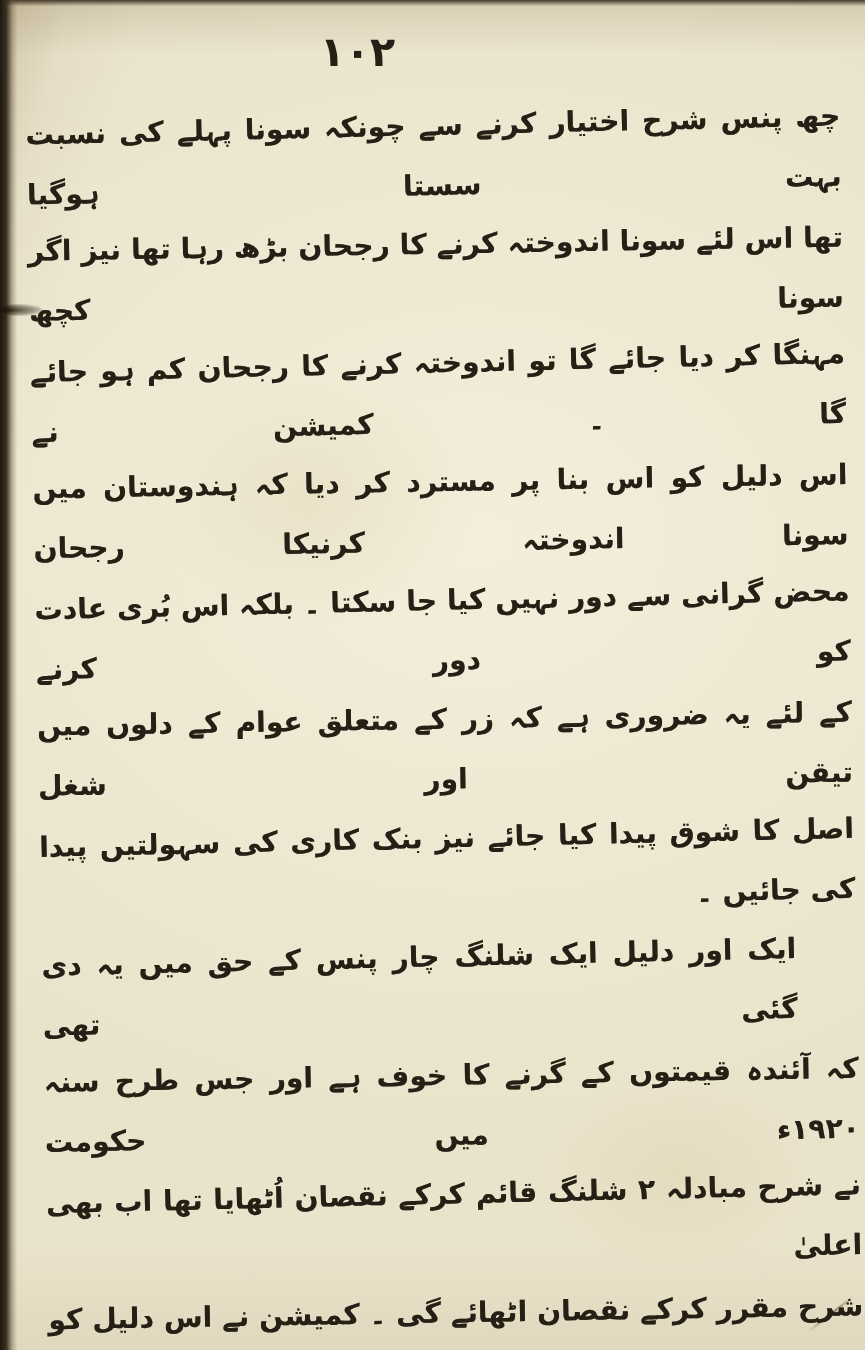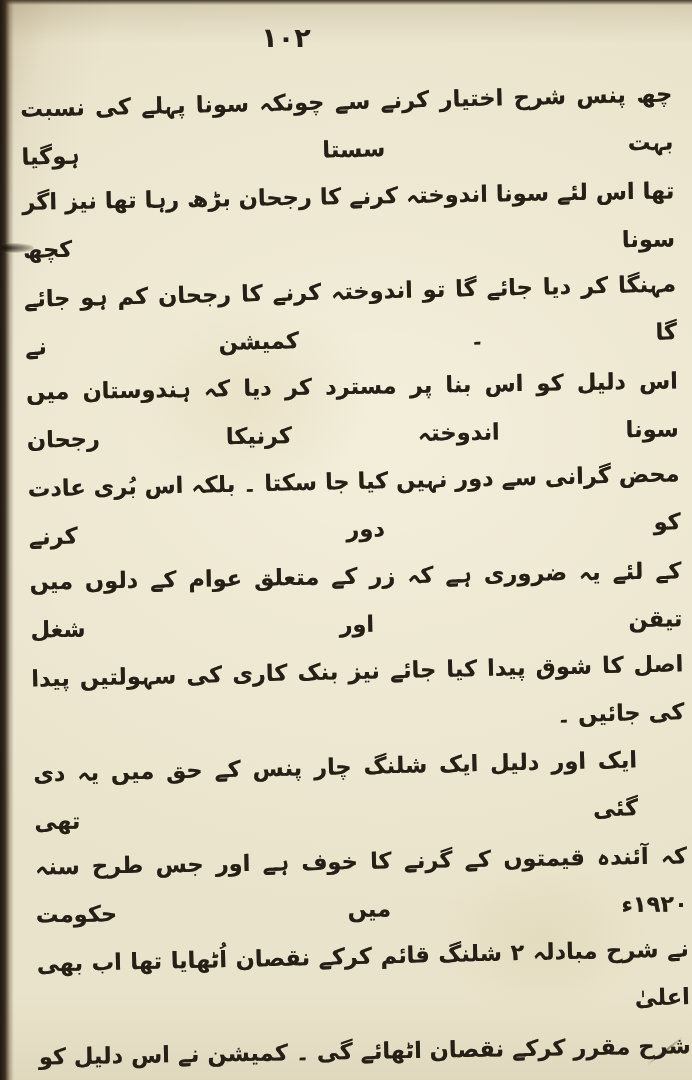--- a/index.html
+++ b/index.html
@@ -47,21 +47,21 @@
     background:radial-gradient(ellipse, rgba(190,170,110,.14), rgba(0,0,0,0) 70%);
   }
   .stain-b{
     position:absolute;right:40px;bottom:60px;width:220px;height:160px;
     background:radial-gradient(ellipse, rgba(205,190,140,.20), rgba(0,0,0,0) 70%);
   }
   
   .page-number{
     position:absolute;top:22px;left:0;width:572px;
     text-align:center;
-    font-size:27px;font-weight:bold;color:var(--ink);
+    font-size:33px;font-weight:bold;color:var(--ink);
     letter-spacing:2px;
   }
   
   .text-block{
     position:absolute;top:78px;right:20px;width:652px;
     direction:rtl;
     transform:rotate(-1.1deg);
     transform-origin:50% 0;
     color:var(--ink);
   }

